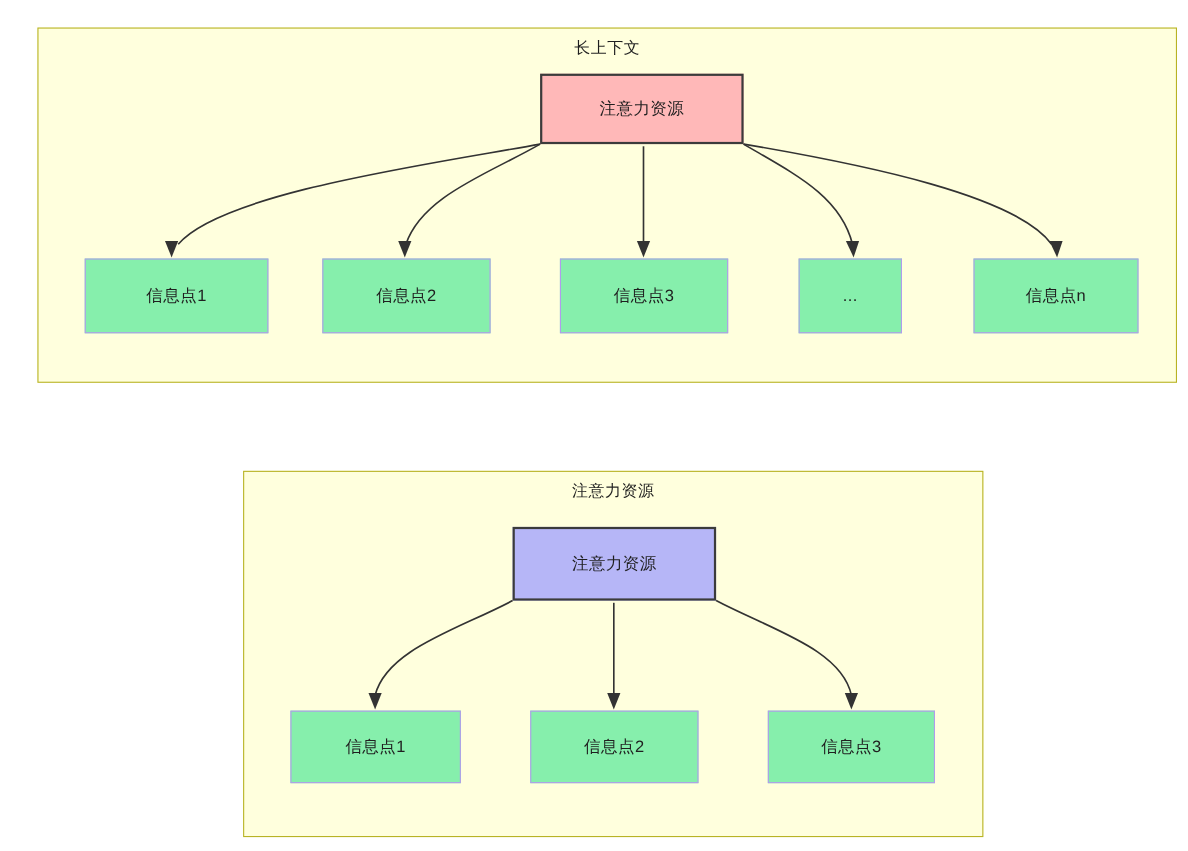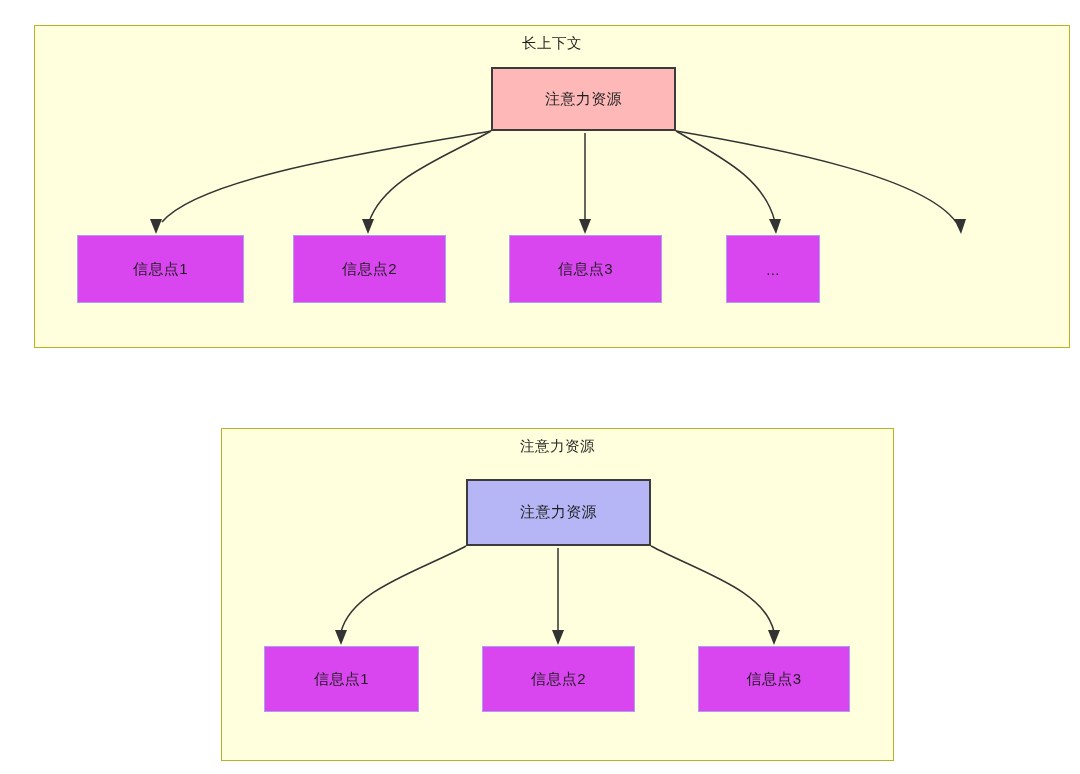--- a/index.html
+++ b/index.html
@@ -56,21 +56,21 @@
   }
   .node-source {
     background: #ffb8b8;
     border: 2.2px solid #3b3b3b;
   }
   .node-source-blue {
     background: #b6b6f7;
     border: 2.2px solid #3b3b3b;
   }
   .node-leaf {
-    background: #d946ef;
+    background: #86efac;
     border: 1.4px solid #b09cec;
   }
 
   #node-src-long   { left: 479px; top: 67px;  width: 185px; height: 64px; }
   #node-l1 { left: 65px;  top: 235px; width: 167px; height: 68px; }
   #node-l2 { left: 281px; top: 235px; width: 153px; height: 68px; }
   #node-l3 { left: 497px; top: 235px; width: 153px; height: 68px; }
   #node-l4 { left: 714px; top: 235px; width: 94px;  height: 68px; }
   #node-l5 { left: 873px; top: 235px; width: 150px; height: 68px; }
 
@@ -101,20 +101,21 @@
   <div class="panel" id="panel-long">
     <div class="panel-title">长上下文</div>
   </div>
 
   <div class="node node-source" id="node-src-long">注意力资源</div>
 
   <div class="node node-leaf" id="node-l1">信息点1</div>
   <div class="node node-leaf" id="node-l2">信息点2</div>
   <div class="node node-leaf" id="node-l3">信息点3</div>
   <div class="node node-leaf" id="node-l4">...</div>
+  <div class="node node-leaf" id="node-l5">信息点n</div>
 
   <div class="panel" id="panel-short">
     <div class="panel-title">注意力资源</div>
   </div>
 
   <div class="node node-source-blue" id="node-src-short">注意力资源</div>
 
   <div class="node node-leaf" id="node-s1">信息点1</div>
   <div class="node node-leaf" id="node-s2">信息点2</div>
   <div class="node node-leaf" id="node-s3">信息点3</div>

